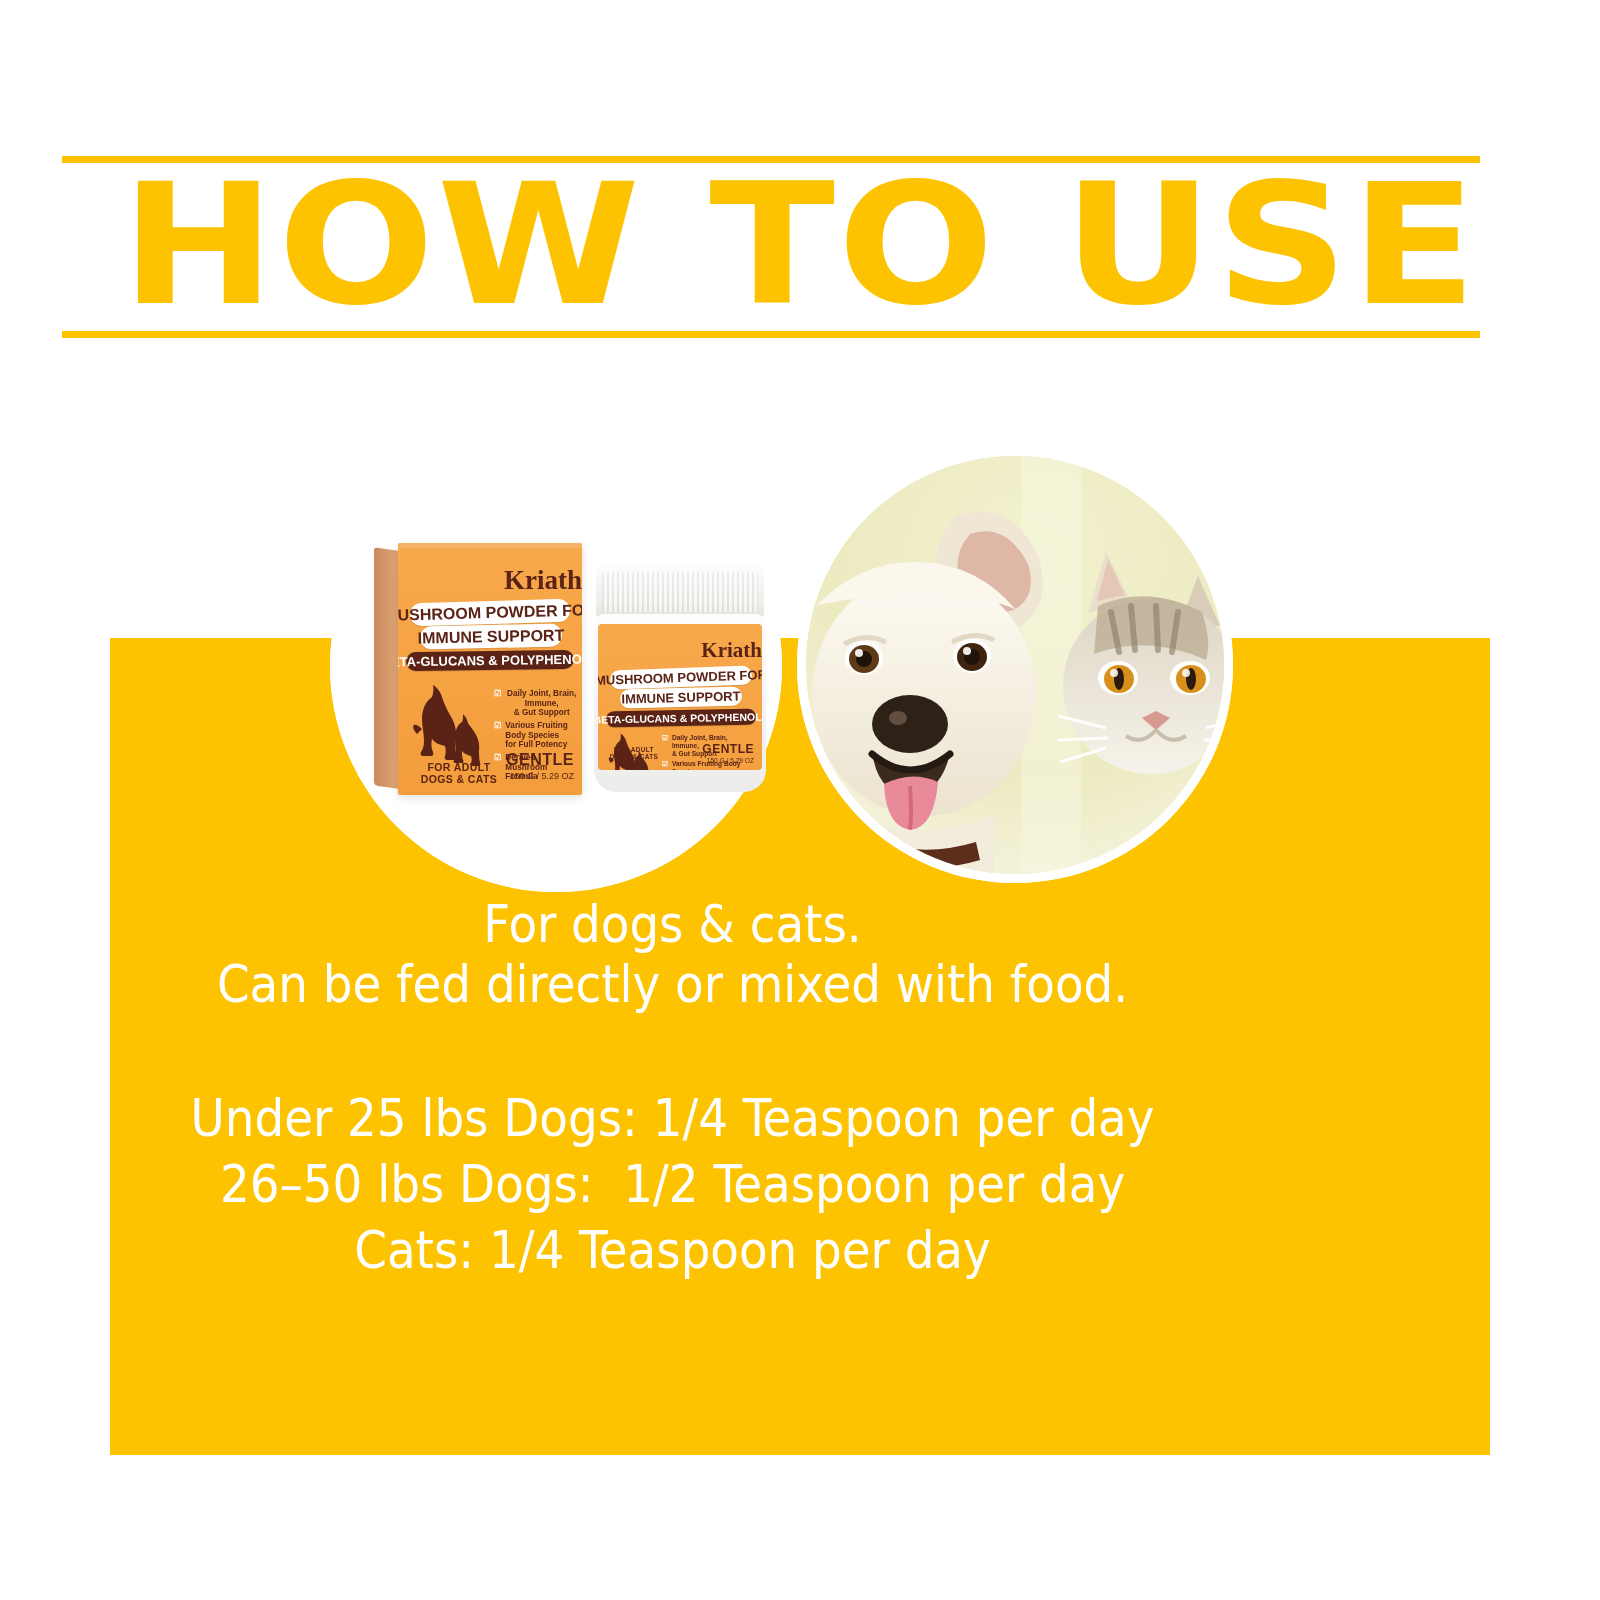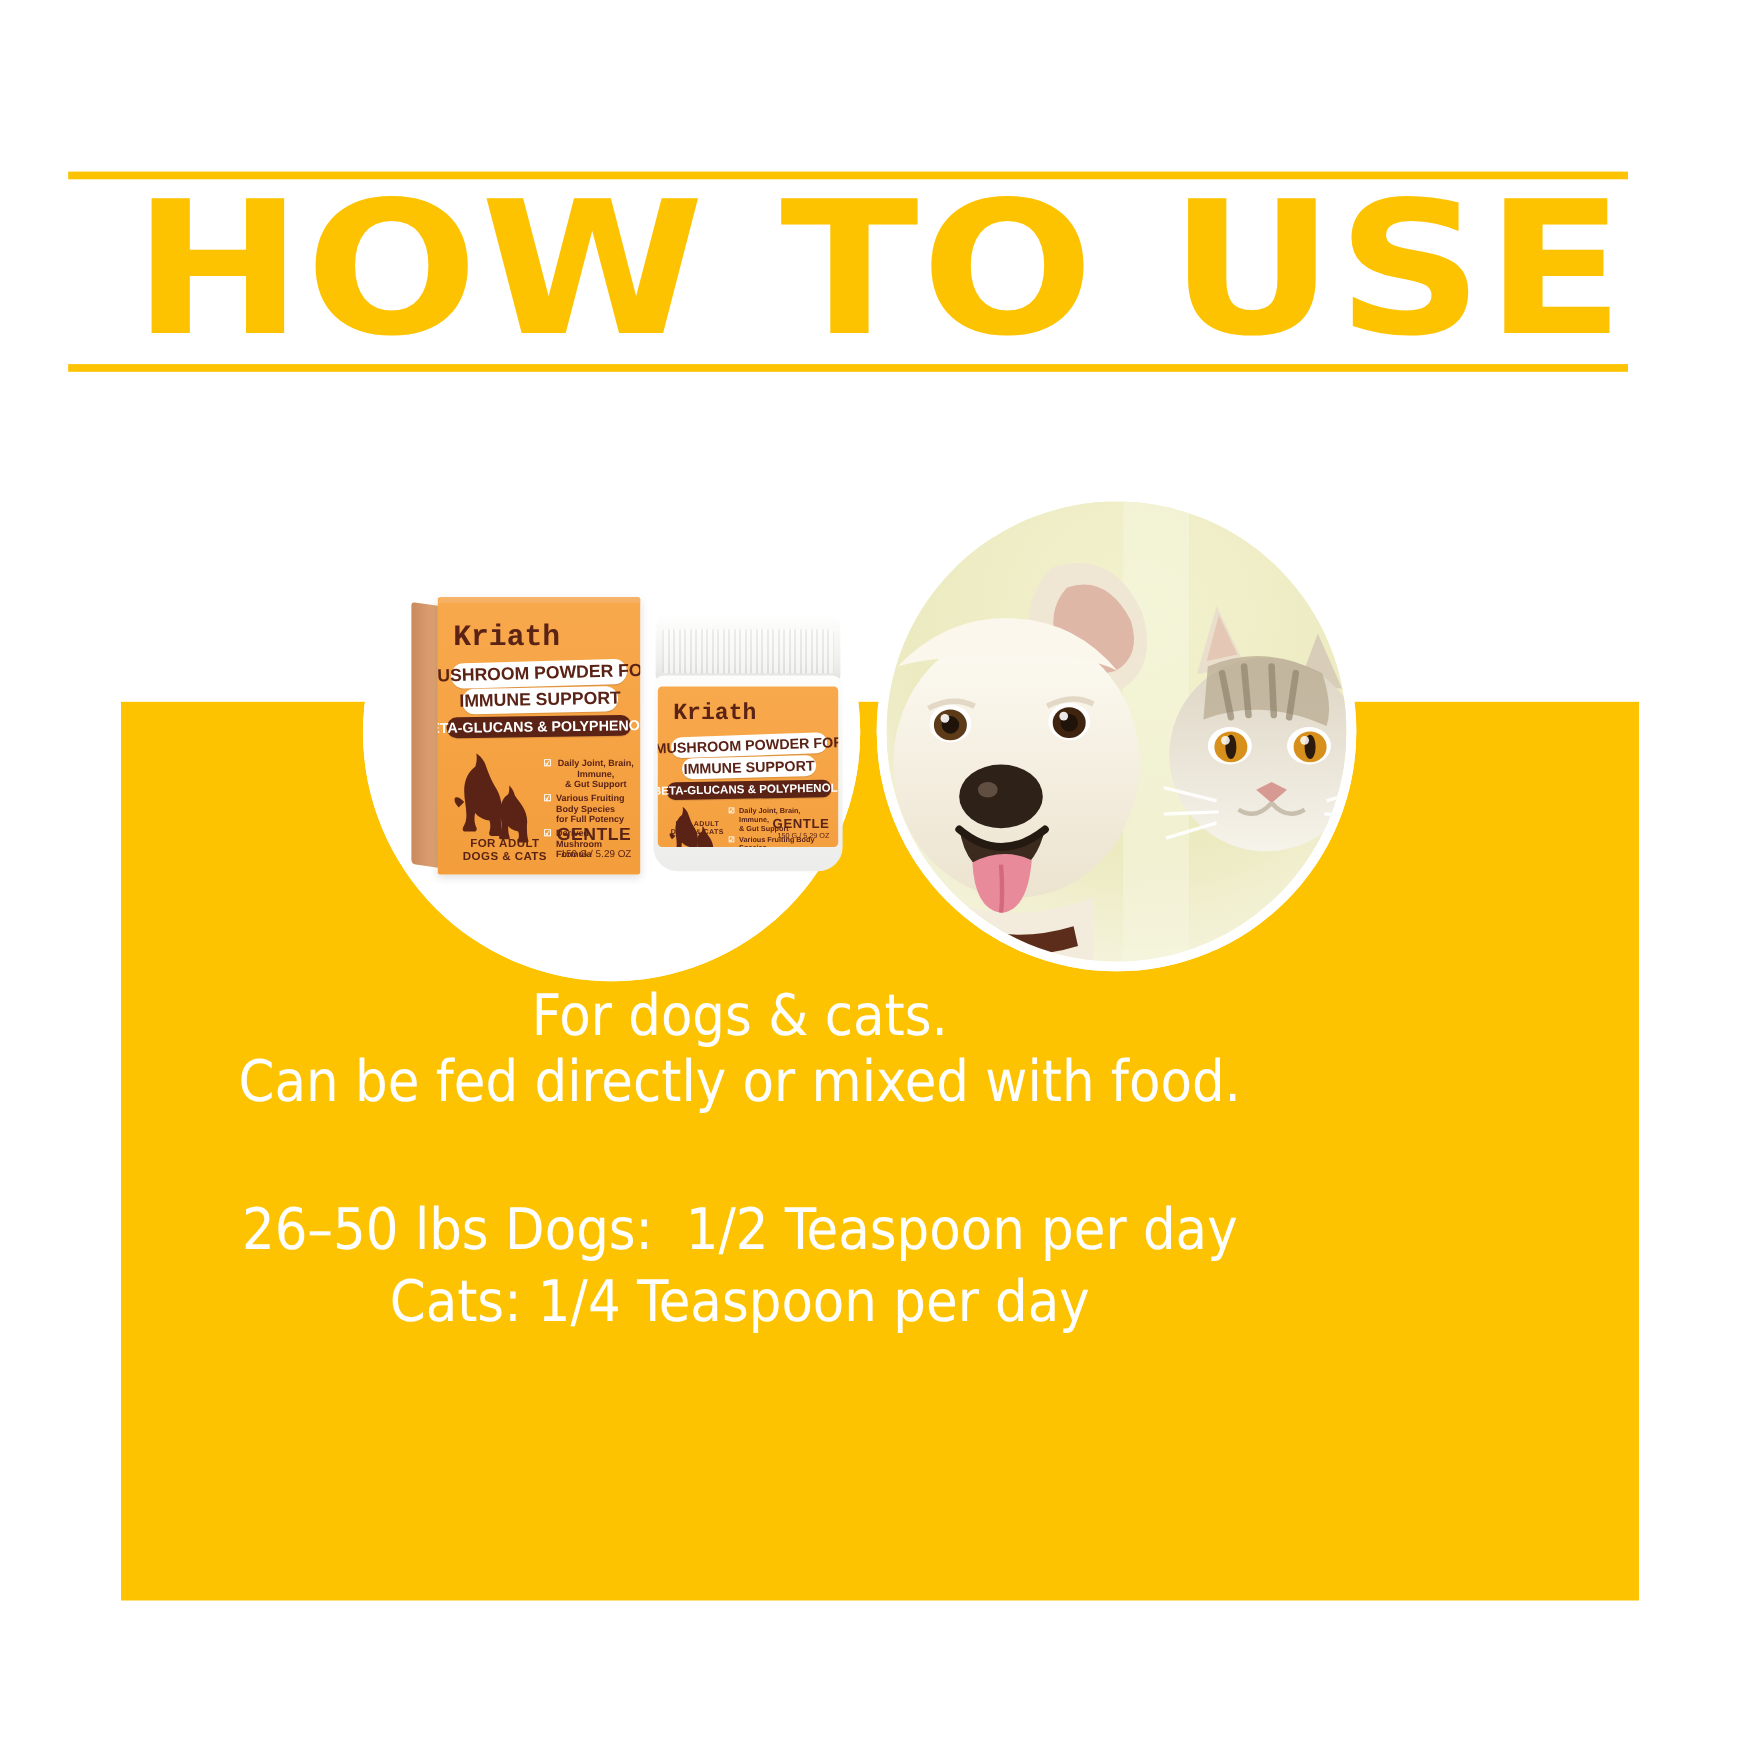--- a/index.html
+++ b/index.html
@@ -82,24 +82,23 @@
     border-radius:10px 10px 22px 22px;
   }
   .jar-label{
     position:absolute;left:4px;top:66px;width:164px;height:146px;
     background:linear-gradient(180deg,#F8A94C,#F4A040);
     border-radius:4px;overflow:hidden;
   }
 
   
   .brand{
-    position:absolute;left:0;width:100%;text-align:left;
+    position:absolute;left:0;width:100%;text-align:right;
     color:#5B2316;font-weight:bold;
-    font-family:Liberation Mono, monospace;
-    padding-left:14px;
+    font-family:Liberation Serif, serif;
   }
   .band{
     position:absolute;background:#fff;border-radius:14px;
     color:#5B2316;font-weight:bold;text-align:center;
     font-family:"Liberation Sans Narrow","Liberation Sans",sans-serif;
     white-space:nowrap;display:flex;align-items:center;justify-content:center;
     box-shadow:0 1px 0 rgba(0,0,0,.10);
   }
   .band.dark{background:#5B2316;color:#fff;}
   .bullets{position:absolute;color:#5B2316;font-weight:600;}
@@ -319,17 +318,18 @@
         <path d="M30 346 q64 48 158 14 l0 58 l-172 0z" fill="#f3ecdc"></path>
         <path d="M60 380 q50 24 110 6 l4 18 q-58 18 -118 -6z" fill="#5c2d1a"></path>
       </g>
     </svg>
   </div>
 
   <div class="copy intro1">For dogs &amp; cats.</div>
   <div class="copy intro2">Can be fed directly or mixed with food.</div>
 
   <div class="copy dose">
+    <div>Under 25 lbs Dogs: 1/4 Teaspoon per day</div>
     <div>26–50 lbs Dogs:  1/2 Teaspoon per day</div>
     <div>Cats: 1/4 Teaspoon per day</div>
   </div>
 
 </div>
 
 </body></html>

